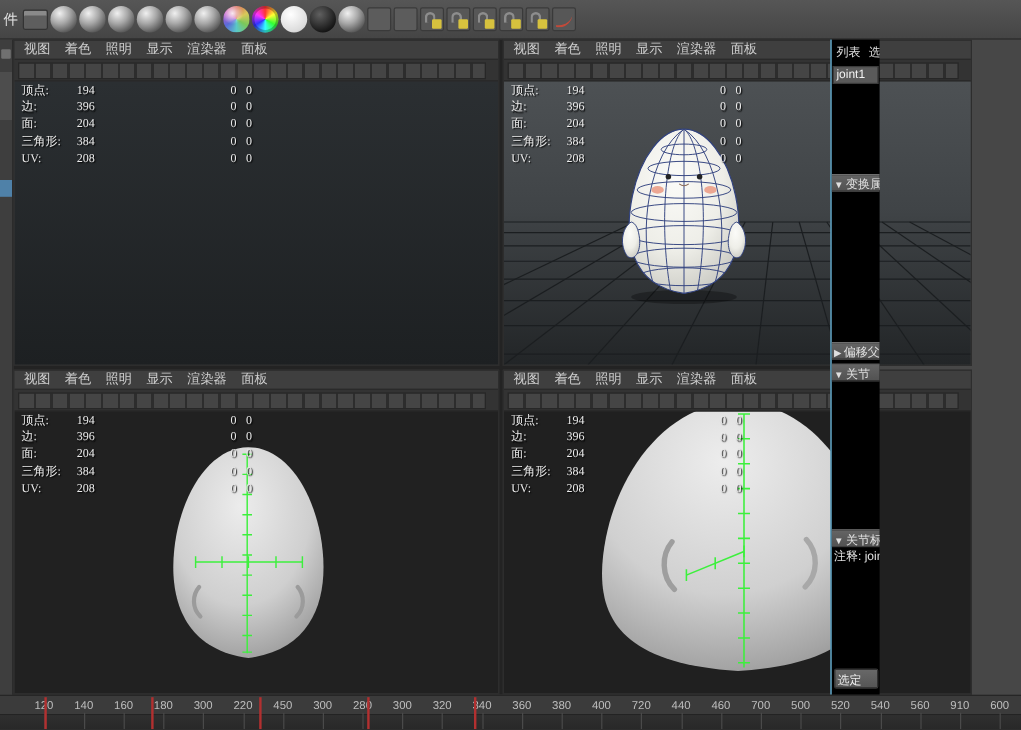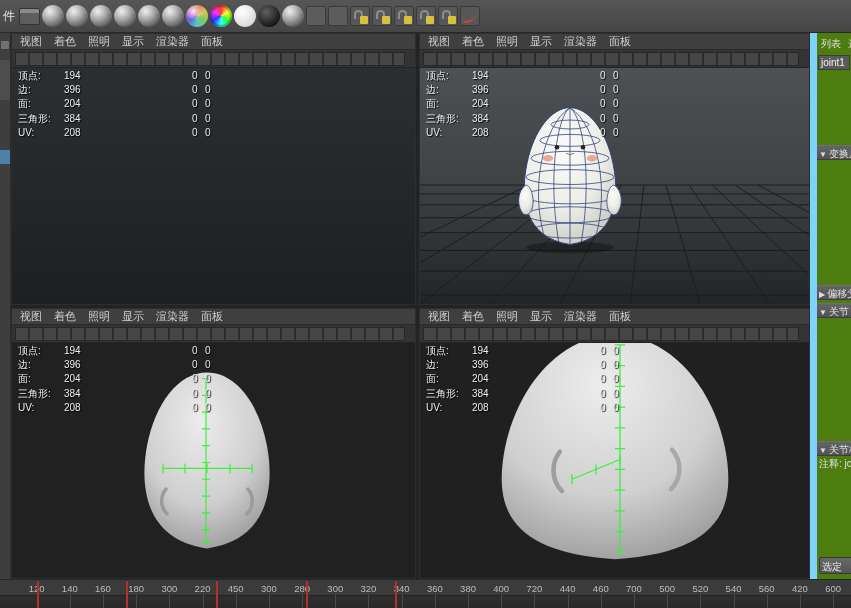--- a/index.html
+++ b/index.html
@@ -23,39 +23,39 @@
   [data-kind="curvetool"]{width:20px;height:20px;background:#575757;border:1px solid #3a3a3a;border-radius:2px;position:relative;}
   [data-kind="curvetool"]::after{content:"";position:absolute;left:2px;top:3px;width:14px;height:11px;border-bottom:2px solid #c24a3a;border-radius:0 0 14px 3px;}
 
   
   #main{position:absolute;left:0;top:33px;width:851px;height:546px;display:flex;}
   #toolbox{width:11px;height:546px;background:#3e3e3e;border-right:1px solid #2b2b2b;box-sizing:border-box;position:relative;flex:none;}
   .tbx-sq{position:absolute;left:1px;width:8px;height:8px;background:#707070;border-radius:1px;}
   .tbx-block{position:absolute;left:0;width:10px;height:40px;background:#4d4d4d;}
   .tbx-sel{position:absolute;left:0;width:10px;height:14px;background:#4f81a8;}
 
-  #viewports{width:799px;height:546px;flex:none;background:#232323;display:grid;grid-template-columns:405px 391px;grid-template-rows:272px 271px;gap:3px;}
+  #viewports{width:681px;height:546px;flex:none;background:#232323;display:grid;grid-template-columns:405px 391px;grid-template-rows:272px 271px;gap:3px;}
   .vp{position:relative;background:#383838;overflow:hidden;display:flex;flex-direction:column;border:1px solid #2d2d2d;box-sizing:border-box;}
   .vp-menubar{height:15px;flex:none;background:#3f3f3f;display:flex;align-items:center;padding-left:2px;}
   .vp-menu-item{font-size:11px;color:#cfcfcf;padding:0 6px;line-height:15px;white-space:nowrap;cursor:default;}
   .vp-toolbar{height:17px;flex:none;background:#333;border-top:1px solid #2a2a2a;border-bottom:1px solid #232323;position:relative;}
   .vp-toolbar::before{content:"";position:absolute;left:3px;top:2px;right:10px;height:12px;background:repeating-linear-gradient(90deg,#454545 0 12px,#2d2d2d 12px 14px);border:1px solid #272727;}
-  .vp-content{flex:1;position:relative;overflow:hidden;background:#24272a;}
+  .vp-content{flex:1;position:relative;overflow:hidden;background:#24272a;font-family:Liberation Serif, serif;}
   #vp-tl .vp-content{background:linear-gradient(#2b2f32,#1d2022);}
   #vp-tr .vp-content{background:linear-gradient(#4d5154 0%,#404447 45%,#222527 100%);}
   #vp-bl .vp-content{background:#212121;}
   #vp-br .vp-content{background:#202020;}
   .vp-content svg{position:absolute;inset:0;width:100%;height:100%;display:block;}
 
   .hud{position:absolute;left:6px;top:1px;font-size:10px;color:#ebebeb;text-shadow:1px 1px 1px rgba(0,0,0,.95);line-height:14.2px;z-index:5;}
   .hud-row{display:grid;grid-template-columns:46px 128px 13px 13px;}
   .hud-row span{white-space:nowrap;}
 
   
-  #sidebar{width:41px;height:546px;background:#4d7c0f;border-left:7px solid #7dd3fc;box-sizing:border-box;position:relative;flex:none;font-size:10px;overflow:hidden;color:#e0e0e0;}
+  #sidebar{width:41px;height:546px;background:#000000;border-left:1px solid #7dd3fc;box-sizing:border-box;position:relative;flex:none;font-size:10px;overflow:hidden;color:#e0e0e0;}
   .sb-menubar{display:flex;gap:7px;padding:4px 2px 3px 4px;white-space:nowrap;}
   .sb-menu-item{cursor:default;}
   .sb-tab{margin:1px 1px 0 1px;background:#5a5a5a;border:1px solid #3b3b3b;padding:1px 2px;color:#f2f2f2;white-space:nowrap;overflow:hidden;}
   .sb-section{position:absolute;left:0;width:41px;height:15px;background:linear-gradient(#646464,#525252);border-top:1px solid #6e6e6e;border-bottom:1px solid #3d3d3d;white-space:nowrap;overflow:hidden;padding:1px 0 0 2px;box-sizing:border-box;cursor:default;}
   .sb-arrow{font-size:8px;margin-right:2px;display:inline-block;}
   .sb-notes{position:absolute;left:2px;top:424px;white-space:nowrap;}
   .sb-button{position:absolute;left:2px;top:524px;width:37px;height:17px;background:linear-gradient(#686868,#555);border:1px solid #383838;border-radius:2px;color:#eee;white-space:nowrap;overflow:hidden;padding:2px 2px 0;box-sizing:border-box;}
 
   
   #timeline{position:absolute;left:0;top:579px;width:851px;height:29px;background:#3b3b3b;border-top:1px solid #262626;box-sizing:border-box;overflow:hidden;}
@@ -435,21 +435,21 @@
         <div class="tick-cell"><span>380</span></div>
         <div class="tick-cell"><span>400</span></div>
         <div class="tick-cell"><span>720</span></div>
         <div class="tick-cell"><span>440</span></div>
         <div class="tick-cell"><span>460</span></div>
         <div class="tick-cell"><span>700</span></div>
         <div class="tick-cell"><span>500</span></div>
         <div class="tick-cell"><span>520</span></div>
         <div class="tick-cell"><span>540</span></div>
         <div class="tick-cell"><span>560</span></div>
-        <div class="tick-cell"><span>420</span></div>
+        <div class="tick-cell"><span>910</span></div>
         <div class="tick-cell"><span>600</span></div>
       </div>
     <div id="timeline-keys">
         <div class="key-tick" style="left: 36.6px;"></div>
         <div class="key-tick" style="left: 126.2px;"></div>
         <div class="key-tick" style="left: 215.9px;"></div>
         <div class="key-tick" style="left: 305.5px;"></div>
         <div class="key-tick" style="left: 395.2px;"></div>
       </div>
   </div>

